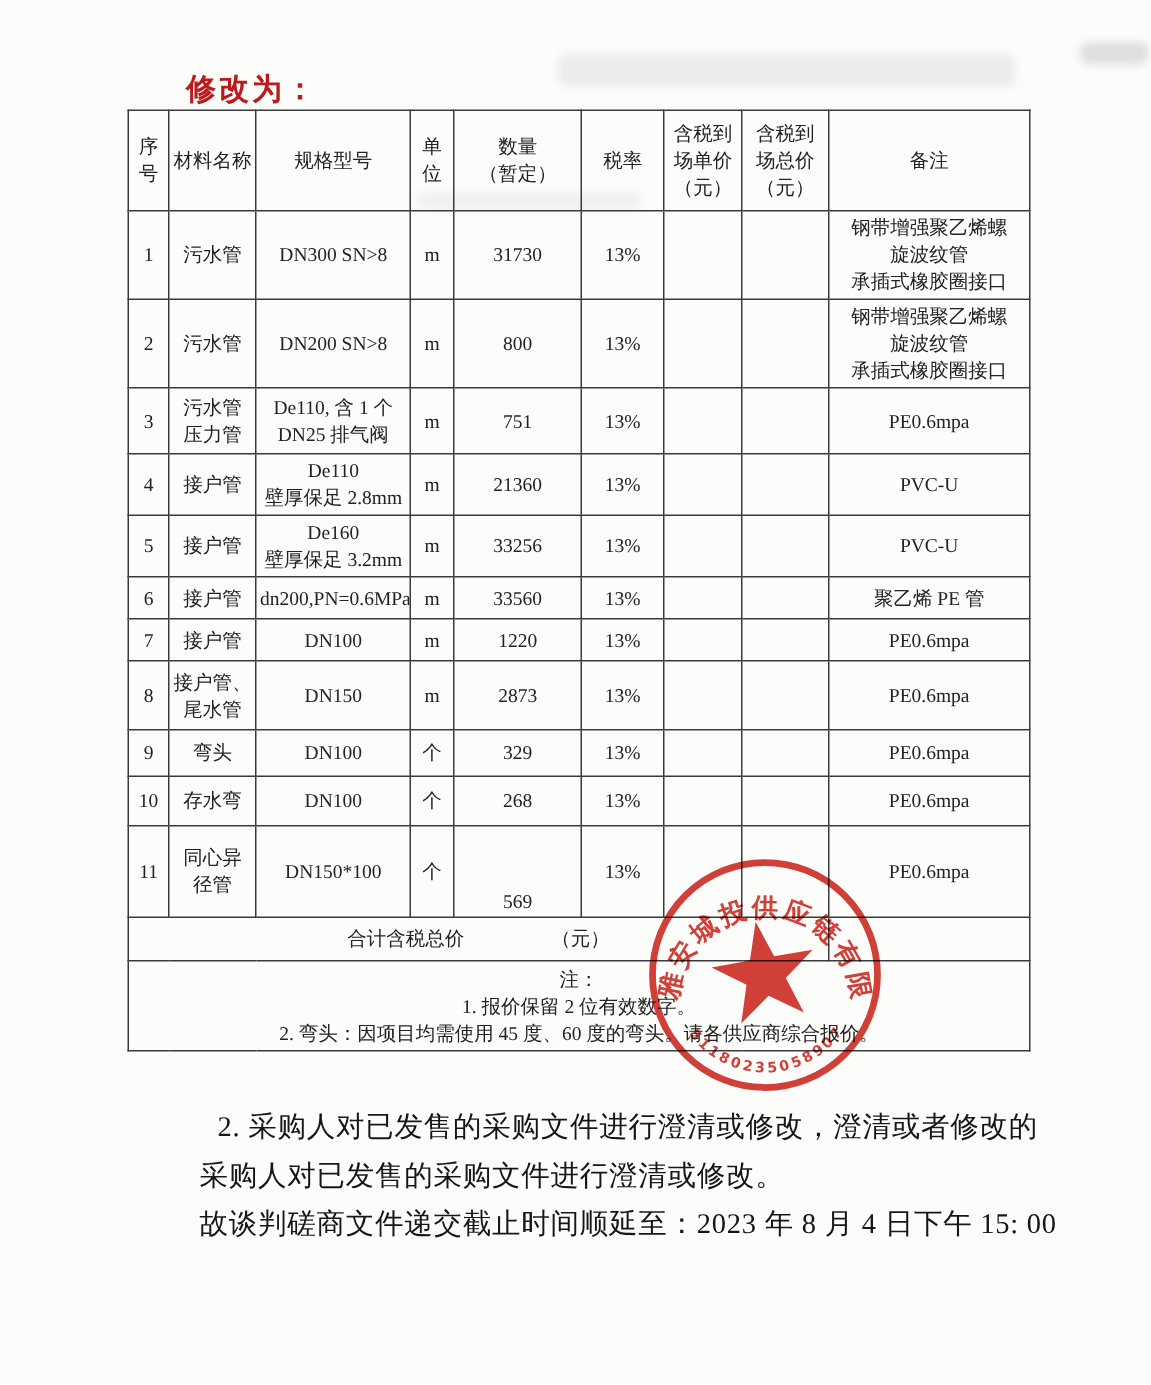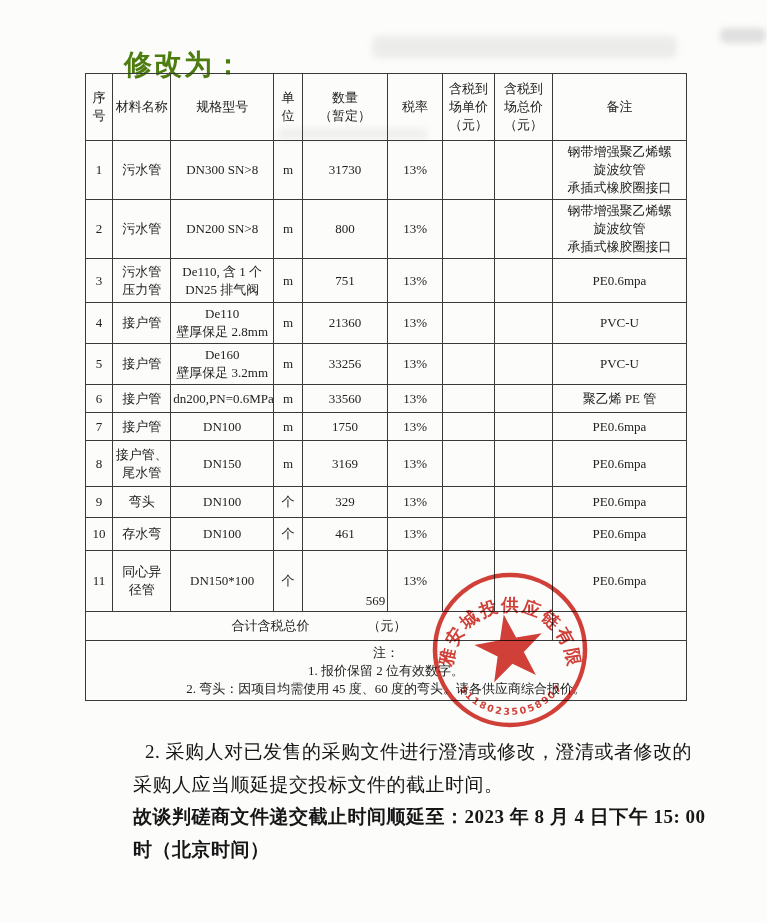--- a/index.html
+++ b/index.html
@@ -12,21 +12,21 @@
   .page{position:absolute;inset:0;}
 
   
   .artifact{position:absolute;background:rgba(155,155,155,.16);filter:blur(3px);border-radius:6px;}
   .artifact.a1{left:372px;top:36px;width:305px;height:22px;}
   .artifact.a2{left:720px;top:28px;width:46px;height:15px;background:rgba(140,140,140,.25);}
   .artifact.a3{left:278px;top:128px;width:150px;height:12px;background:rgba(160,160,160,.12);}
 
   .heading{
     position:absolute;left:124px;top:46px;
-    font-size:28px;letter-spacing:2px;font-weight:bold;color:#4d7c0f;
+    font-size:20px;letter-spacing:2px;font-weight:bold;color:#b91c1c;
   }
 
   table.materials{
     position:absolute;left:85px;top:73px;width:602px;
     border-collapse:collapse;table-layout:fixed;
     font-size:13px;color:#222;
   }
   table.materials th,table.materials td{
     border:1.5px solid #3a3a3a;
     text-align:center;vertical-align:middle;
@@ -35,32 +35,32 @@
     font-weight:normal;
   }
   col.c-no{width:4.5%}col.c-name{width:9.7%}col.c-spec{width:17.1%}
   col.c-unit{width:4.8%}col.c-qty{width:14.2%}col.c-tax{width:9.1%}
   col.c-up{width:8.7%}col.c-tp{width:9.6%}col.c-rm{width:22.3%}
   tr.h-head{height:67px}
   tr.h-0{height:58px}tr.h-1{height:58px}tr.h-2{height:44px}tr.h-3{height:38px}
   tr.h-4{height:38px}tr.h-5{height:28px}tr.h-6{height:28px}tr.h-7{height:46px}
   tr.h-8{height:31px}tr.h-9{height:33px}tr.h-10{height:61px}tr.h-11{height:31px}
   tr.h-total{height:29px}tr.h-notes{height:60px}
-  tr.h-10 td.qty,tr.h-11 td.qty{vertical-align:bottom;padding-bottom:1px;text-align:right;}
+  tr.h-10 td.qty,tr.h-11 td.qty{vertical-align:bottom;padding-bottom:1px;}
   td.total-cell{text-align:right;padding-right:8px;margin-top:39px;}
   td.total-cell .gap{display:inline-block;width:58px;}
   td.notes-cell{text-align:left;padding:3px 8px;line-height:19px;}
 
   .body-text{
     position:absolute;left:121px;top:736px;width:568px;
     font-size:19px;line-height:32.5px;letter-spacing:.5px;color:#161616;margin-left:12px;
   }
   .body-text .ln{white-space:nowrap;}
   .body-text .indent{text-indent:12px;}
-  .body-text .bold{font-weight:bold;}
+  .body-text .bold{font-weight:normal;}
 
   .stamp{
     position:absolute;left:425px;top:572px;width:170px;height:156px;
     mix-blend-mode:multiply;opacity:.92;pointer-events:none;
   }
   .stamp svg{width:100%;height:100%;}
 </style>
 </head>
 <body>
 
@@ -177,33 +177,33 @@
           <td class="">13%</td>
           <td class=""></td>
           <td class=""></td>
           <td class="">聚乙烯 PE 管</td>
         </tr>
         <tr class="h-6">
           <td class="">7</td>
           <td class="">接户管</td>
           <td class="">DN100</td>
           <td class="">m</td>
-          <td class="qty">1750</td>
+          <td class="qty">1220</td>
           <td class="">13%</td>
           <td class=""></td>
           <td class=""></td>
           <td class="">PE0.6mpa</td>
         </tr>
         <tr class="h-7">
           <td class="">8</td>
           <td class="">接户管、
 尾水管</td>
           <td class="">DN150</td>
           <td class="">m</td>
-          <td class="qty">3169</td>
+          <td class="qty">2873</td>
           <td class="">13%</td>
           <td class=""></td>
           <td class=""></td>
           <td class="">PE0.6mpa</td>
         </tr>
         <tr class="h-8">
           <td class="">9</td>
           <td class="">弯头</td>
           <td class="">DN100</td>
           <td class="">个</td>
@@ -211,21 +211,21 @@
           <td class="">13%</td>
           <td class=""></td>
           <td class=""></td>
           <td class="">PE0.6mpa</td>
         </tr>
         <tr class="h-9">
           <td class="">10</td>
           <td class="">存水弯</td>
           <td class="">DN100</td>
           <td class="">个</td>
-          <td class="qty">461</td>
+          <td class="qty">268</td>
           <td class="">13%</td>
           <td class=""></td>
           <td class=""></td>
           <td class="">PE0.6mpa</td>
         </tr>
         <tr class="h-10">
           <td class="">11</td>
           <td class="">同心异
 径管</td>
           <td class="">DN150*100</td>
@@ -241,23 +241,22 @@
           <td></td>
         </tr>
         <tr class="h-notes">
           <td colspan="9" class="notes-cell"><div>注：</div><div>1. 报价保留 2 位有效数字。</div><div>2. 弯头：因项目均需使用 45 度、60 度的弯头。请各供应商综合报价。</div></td>
         </tr>
       </tbody>
   </table>
 
   <div class="body-text">
     <div class="ln indent">2. 采购人对已发售的采购文件进行澄清或修改，澄清或者修改的</div>
-    <div class="ln">采购人应当顺延提交投标文件的截止时间。</div>
+    <div class="ln">采购人对已发售的采购文件进行澄清或修改。</div>
     <div class="ln bold">故谈判磋商文件递交截止时间顺延至：2023 年 8 月 4 日下午 15: 00</div>
-    <div class="ln bold">时（北京时间）</div>
   </div>
 
   <div class="stamp" style="color: rgb(207, 49, 40);">
     <svg viewBox="0 0 170 156" xmlns="http://www.w3.org/2000/svg">
       <defs>
         <path id="arcTop" d="M 27 97 A 58 58 0 1 1 143 97"></path>
         <path id="arcBot" d="M 31.6 113.4 A 63 63 0 0 0 138.4 113.4"></path>
       </defs>
       <circle cx="85" cy="78" r="75" fill="none" stroke="currentColor" stroke-width="4.5"></circle>
       <polygon transform="rotate(-10 85 78)" fill="currentColor" points="85,42 93.2,66.7 119.2,66.9 98.3,82.3 106.2,107.1 85,92 63.8,107.1 71.7,82.3 50.8,66.9 76.8,66.7"></polygon>

